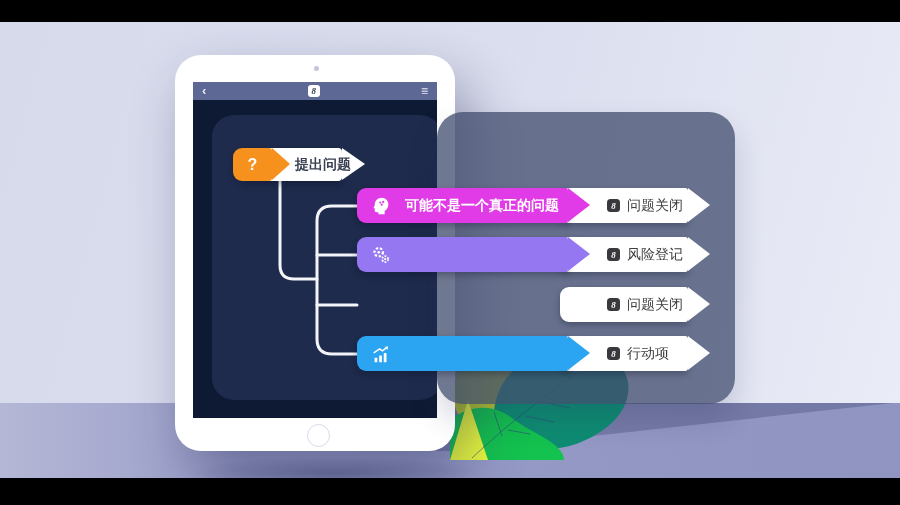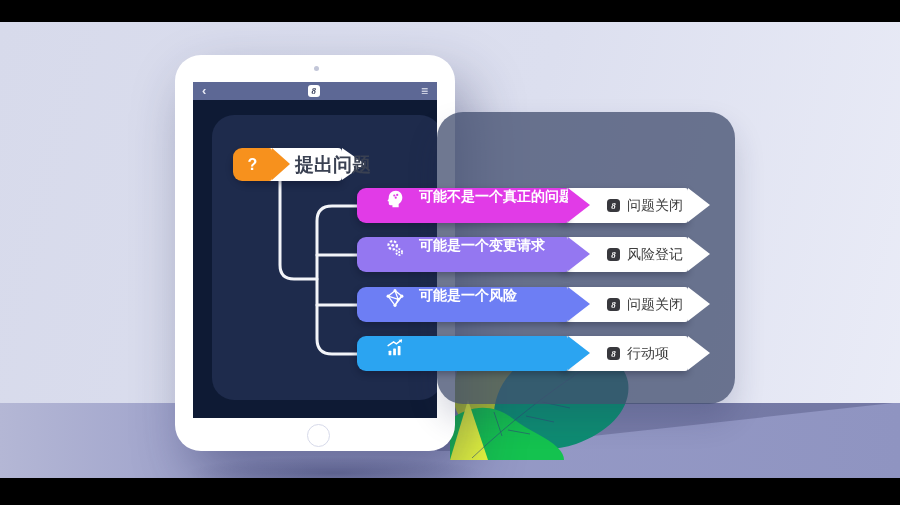--- a/index.html
+++ b/index.html
@@ -37,40 +37,40 @@
   
   .panel{position:absolute;left:437px;top:90px;width:298px;height:292px;border-radius:26px;
          background:rgba(66,78,110,0.76);box-shadow:0 16px 30px rgba(35,40,85,.18);}
   
   .root-node{position:absolute;left:233px;top:126px;height:33px;}
   .root-white{position:absolute;left:0;top:0;width:109px;height:33px;background:#fff;border-radius:16px 4px 4px 16px;
               box-shadow:0 3px 7px rgba(5,10,30,.35);}
   .root-white .tip{position:absolute;right:-23px;top:0;width:0;height:0;
               border-top:16.5px solid transparent;border-bottom:16.5px solid transparent;border-left:23px solid #fff;}
   .root-label{position:absolute;left:62px;top:0;height:33px;display:flex;align-items:center;
-              color:#3a4152;font-size:19px;font-weight:700;white-space:nowrap;}
+              color:#3a4152;font-size:14px;font-weight:700;white-space:nowrap;}
   .root-orange{position:absolute;left:0;top:0;width:39px;height:33px;border-radius:9px 3px 3px 9px;
                background:var(--root-color,#f7911d);display:flex;align-items:center;justify-content:center;
                color:#fff;font-size:16px;font-weight:800;}
   .root-orange .tip{position:absolute;right:-18px;top:0;width:0;height:0;
                border-top:16.5px solid transparent;border-bottom:16.5px solid transparent;
                border-left:18px solid var(--root-color,#f7911d);}
   
   .branch{position:absolute;left:357px;width:355px;height:35px;}
   .chip{position:absolute;left:203px;top:0;width:128px;height:35px;background:#fff;border-radius:9px 3px 3px 9px;
         display:flex;align-items:center;padding-left:47px;box-sizing:border-box;gap:7px;
         box-shadow:0 3px 7px rgba(5,10,30,.30);}
   .chip .tip{position:absolute;right:-22px;top:0;width:0;height:0;
         border-top:17.5px solid transparent;border-bottom:17.5px solid transparent;border-left:22px solid #fff;}
   .badge{min-width:13px;height:13px;background:#38383d;border-radius:3.5px;display:flex;align-items:center;justify-content:center;
          color:#fff;font-size:9px;font-style:italic;font-weight:700;
          font-family:"Liberation Serif","DejaVu Serif",serif;}
   .chip-label{color:#3d3d3d;font-size:14px;white-space:nowrap;}
   .pill{position:absolute;left:0;top:0;width:211px;height:35px;background:var(--row-color);border-radius:9px 3px 3px 9px;
-        display:flex;align-items:flex-start;padding-left:27px;box-sizing:border-box;gap:13px;
+        display:flex;align-items:center;padding-left:13px;box-sizing:border-box;gap:13px;
         box-shadow:0 3px 7px rgba(5,10,30,.30);}
   .pill .tip{position:absolute;right:-22px;top:0;width:0;height:0;
         border-top:17.5px solid transparent;border-bottom:17.5px solid transparent;
         border-left:22px solid var(--row-color);}
   .pill-label{color:#fff;font-size:14px;font-weight:600;white-space:nowrap;}
   .pill-icon{width:22px;height:22px;flex:0 0 auto;}
 </style>
 </head>
 <body>
 
@@ -153,46 +153,28 @@
         <span class="chip-label">风险登记</span>
         <div class="tip"></div>
       </div>
       <div class="pill">
         <svg class="pill-icon" viewBox="0 0 24 24">
           <circle cx="9.5" cy="9" r="4.6" fill="none" stroke="#fff" stroke-width="2.4" stroke-dasharray="2.6 1.9"></circle>
           <circle cx="9.5" cy="9" r="1.5" fill="#fff"></circle>
           <circle cx="16.5" cy="16.5" r="3.2" fill="none" stroke="#fff" stroke-width="2" stroke-dasharray="2 1.5"></circle>
           <circle cx="16.5" cy="16.5" r="1.1" fill="#fff"></circle>
         </svg>
-        <span class="pill-label">可能是一个变更请求</span>
         <div class="tip"></div>
       </div>
     </div>
 
     <div class="branch" style="top: 265px; --row-color: #6d7ef4;">
       <div class="chip">
         <span class="badge">8</span>
         <span class="chip-label">问题关闭</span>
-        <div class="tip"></div>
-      </div>
-      <div class="pill">
-        <svg class="pill-icon" viewBox="0 0 24 24">
-          <g stroke="#fff" stroke-width="1.4" fill="none">
-            <path d="M12,4 L4.5,10 L12,20 L19.5,10 Z"></path>
-            <path d="M12,4 L15.5,13.5 L12,20 M4.5,10 L15.5,13.5 L19.5,10"></path>
-          </g>
-          <g fill="#fff">
-            <circle cx="12" cy="4" r="1.7"></circle>
-              <circle cx="4.5" cy="10" r="1.7"></circle>
-            <circle cx="12" cy="20" r="1.7"></circle>
-              <circle cx="19.5" cy="10" r="1.7"></circle>
-            <circle cx="15.5" cy="13.5" r="1.5"></circle>
-          </g>
-        </svg>
-        <span class="pill-label">可能是一个风险</span>
         <div class="tip"></div>
       </div>
     </div>
 
     <div class="branch" style="top: 314px; --row-color: #2ba4f1;">
       <div class="chip">
         <span class="badge">8</span>
         <span class="chip-label">行动项</span>
         <div class="tip"></div>
       </div>

